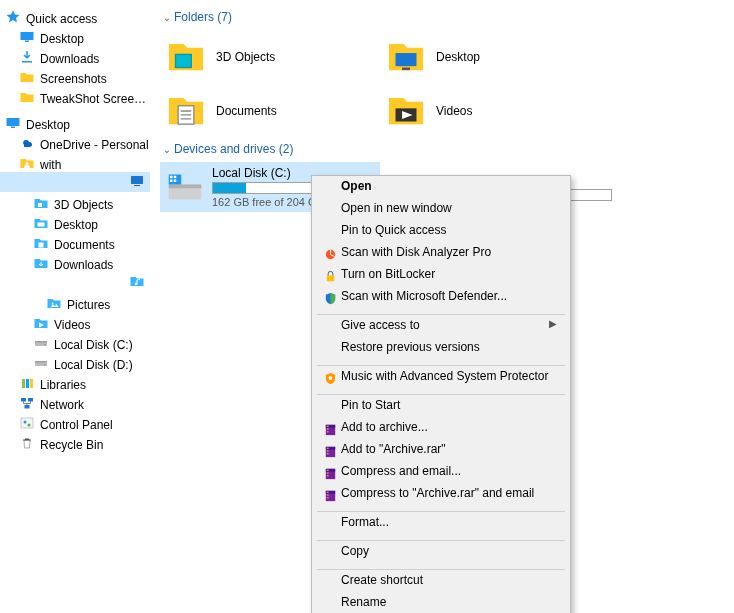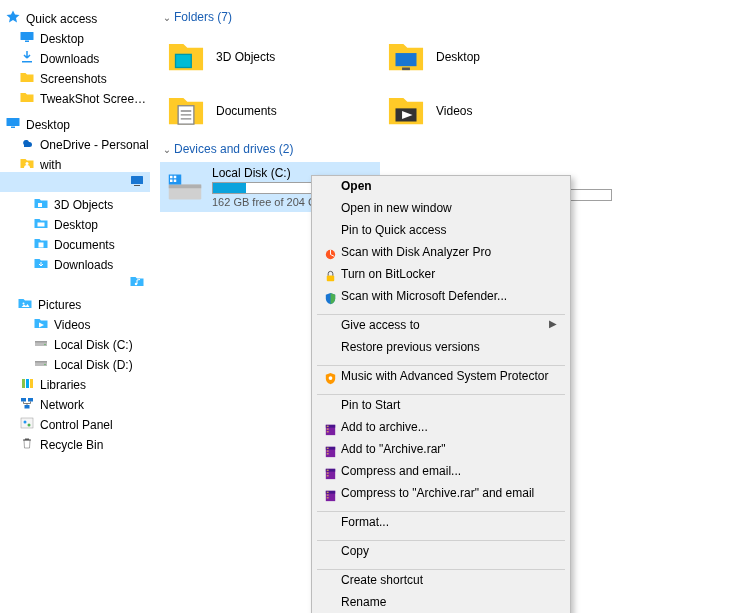--- a/index.html
+++ b/index.html
@@ -237,21 +237,21 @@
     <div class="tree-item" style="padding-left: 32px; flex-direction: column;">
       <span class="ico">
         <svg width="16" height="16" viewBox="0 0 32 32">
           <path d="M3 8h10l3 3h13v15H3z" fill="#38b6ff"></path>
           <circle cx="14" cy="22" r="2.5" fill="#fff"></circle>
           <path d="M16 22V14l6-1" stroke="#fff" stroke-width="2" fill="none"></path>
         </svg>
       </span>
       <span class="lbl">Music</span>
     </div>
-    <div class="tree-item" style="padding-left: 16px;">
+    <div class="tree-item" style="padding-left: 45px;">
       <span class="ico">
         <svg width="16" height="16" viewBox="0 0 32 32">
           <path d="M3 8h10l3 3h13v15H3z" fill="#38b6ff"></path>
           <circle cx="13" cy="17" r="2" fill="#fff"></circle>
           <path d="M9 24l5-5 4 3 3-4 4 6z" fill="#fff"></path>
         </svg>
       </span>
       <span class="lbl">Pictures</span>
     </div>
     <div class="tree-item" style="padding-left: 32px;">

